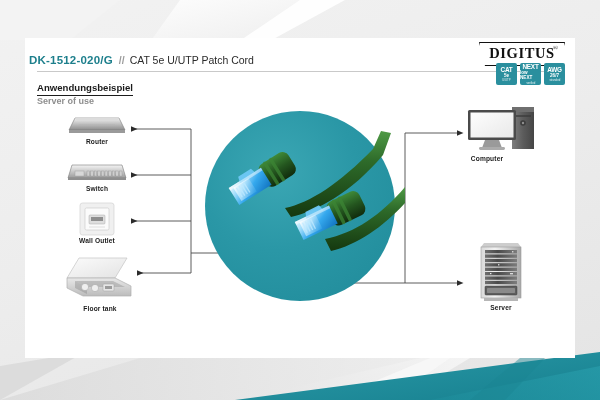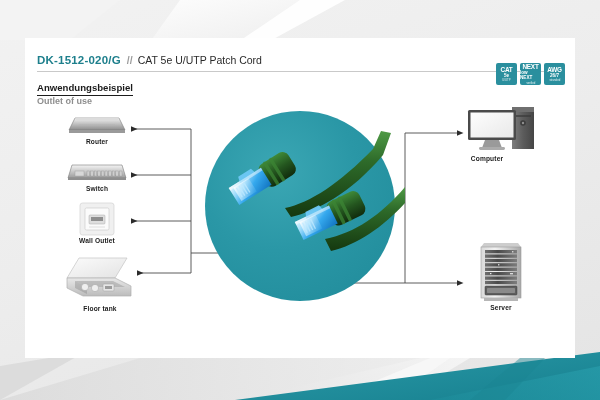--- a/index.html
+++ b/index.html
@@ -15,21 +15,21 @@
     background:linear-gradient(160deg,#f2f2f2 0%,#ededed 45%,#e4e4e4 100%);}
   .bg-shape{position:absolute;}
 
   
   .card{
     position:absolute;left:25px;top:38px;width:550px;height:320px;
     background:#ffffff;
   }
 
   
-  .hdr{position:absolute;left:12px;top:12px;right:12px;height:22px;}
+  .hdr{position:absolute;left:4px;top:12px;right:12px;height:22px;}
   .sku{
     font-size:11.5px;font-weight:bold;color:#1d7f8c;letter-spacing:.2px;
     display:inline-block;vertical-align:baseline;
   }
   .slashes{
     font-size:10.5px;font-weight:bold;color:#9a9a9a;
     display:inline-block;margin:0 5px 0 6px;vertical-align:baseline;
   }
   .ptitle{
     font-size:10.5px;color:#2b2b2b;display:inline-block;vertical-align:baseline;
@@ -145,41 +145,46 @@
     <path d="M470,400 L520,358 L545,358 L505,400 Z" fill="#1a8693" opacity=".45"></path>
   </svg>
 
   <div class="card">
 
     <div class="hdr">
       <span class="sku">DK-1512-020/G</span><span class="slashes">//</span><span class="ptitle">CAT 5e U/UTP Patch Cord</span>
     </div>
     <div class="rule"></div>
 
+    <div class="logo">
+      <div class="logo-box"></div>
+      <div class="logo-txt">DIGITUS</div>
+      <div class="logo-r">®</div>
+    </div>
 
     <div class="badges">
       <div class="badge">
         <span class="b1">CAT</span>
         <span class="b2">5e</span>
         <span class="b3">U/UTP</span>
       </div>
       <div class="badge">
         <span class="b1">NEXT</span>
         <span class="b2">low NEXT</span>
         <span class="b3">verified</span>
       </div>
       <div class="badge">
         <span class="b1">AWG</span>
         <span class="b2">26/7</span>
         <span class="b3">stranded</span>
       </div>
     </div>
 
     <div class="sec-de">Anwendungsbeispiel</div>
-    <div class="sec-en">Outlet of use</div>
+    <div class="sec-en">Server of use</div>
 
     <div class="diagram">
 
       <svg style="position:absolute;left:0;top:0;" width="550" height="320">
         <defs>
           <marker id="arrL" markerWidth="7" markerHeight="6" refX="6.5" refY="3" orient="auto" markerUnits="userSpaceOnUse">
             <path d="M7,0 L7,6 L0,3 Z" fill="#2b2b2b"></path>
           </marker>
           <marker id="arrR" markerWidth="7" markerHeight="6" refX="0.5" refY="3" orient="auto" markerUnits="userSpaceOnUse">
             <path d="M0,0 L0,6 L7,3 Z" fill="#2b2b2b"></path>

